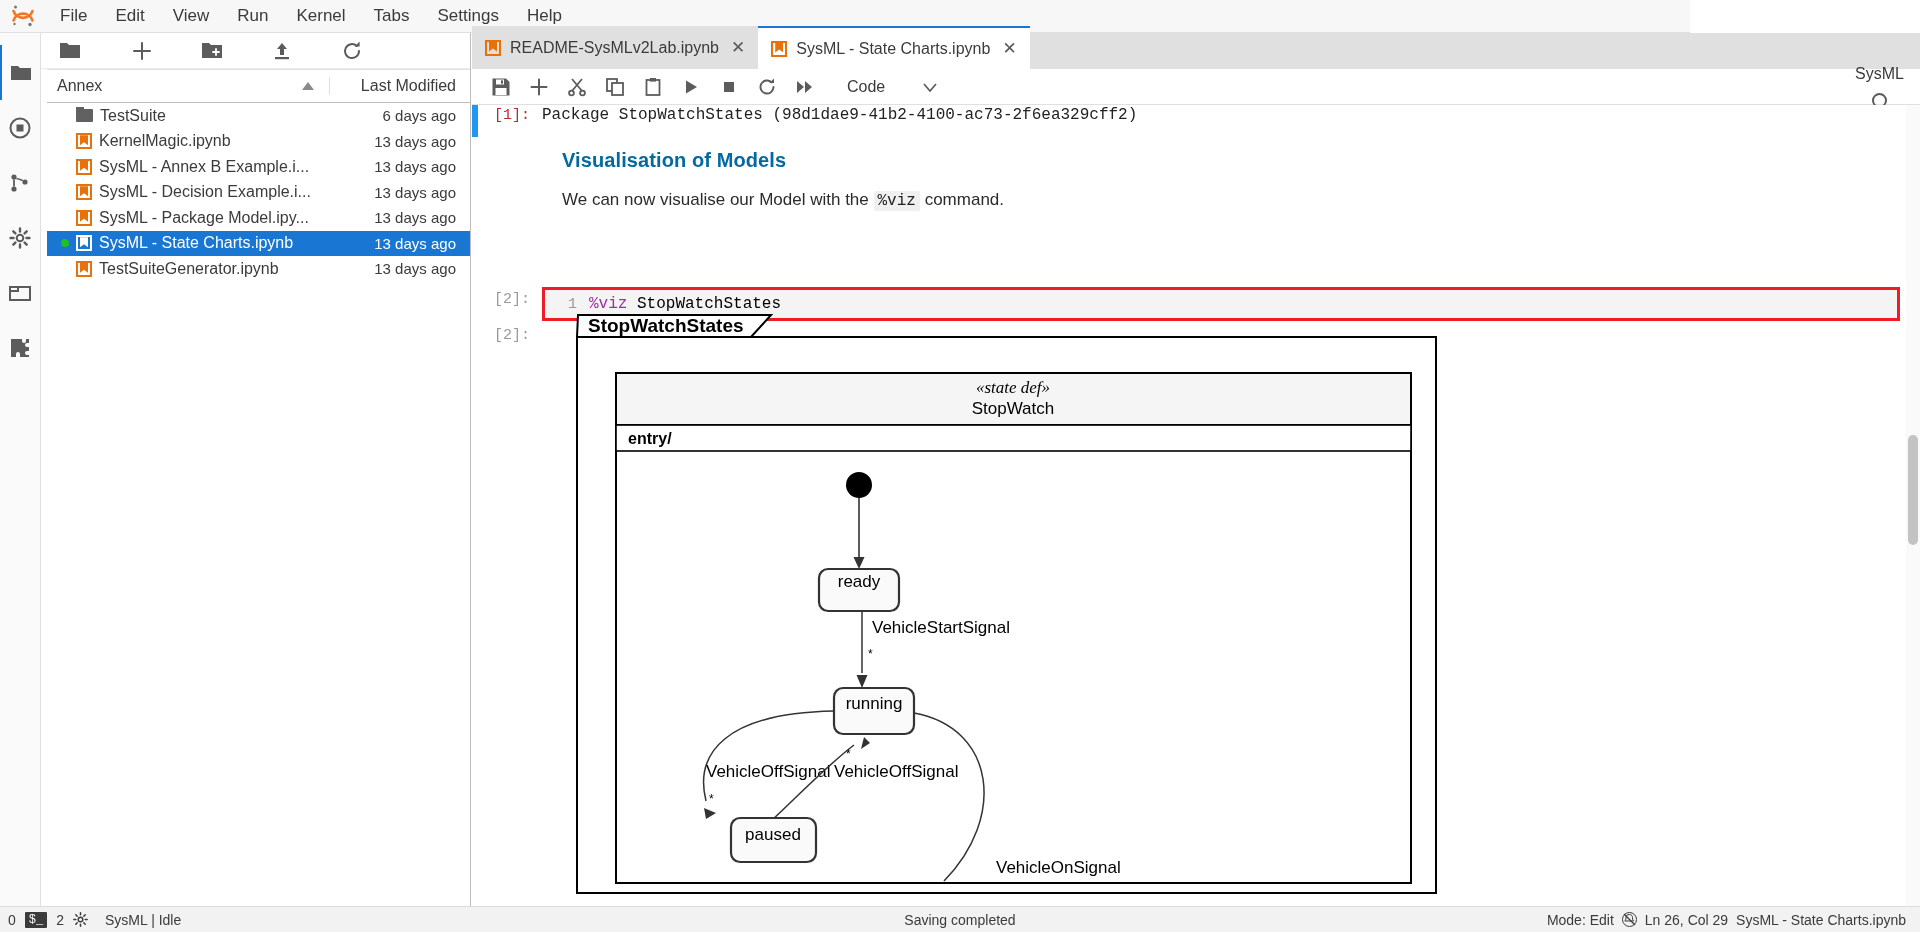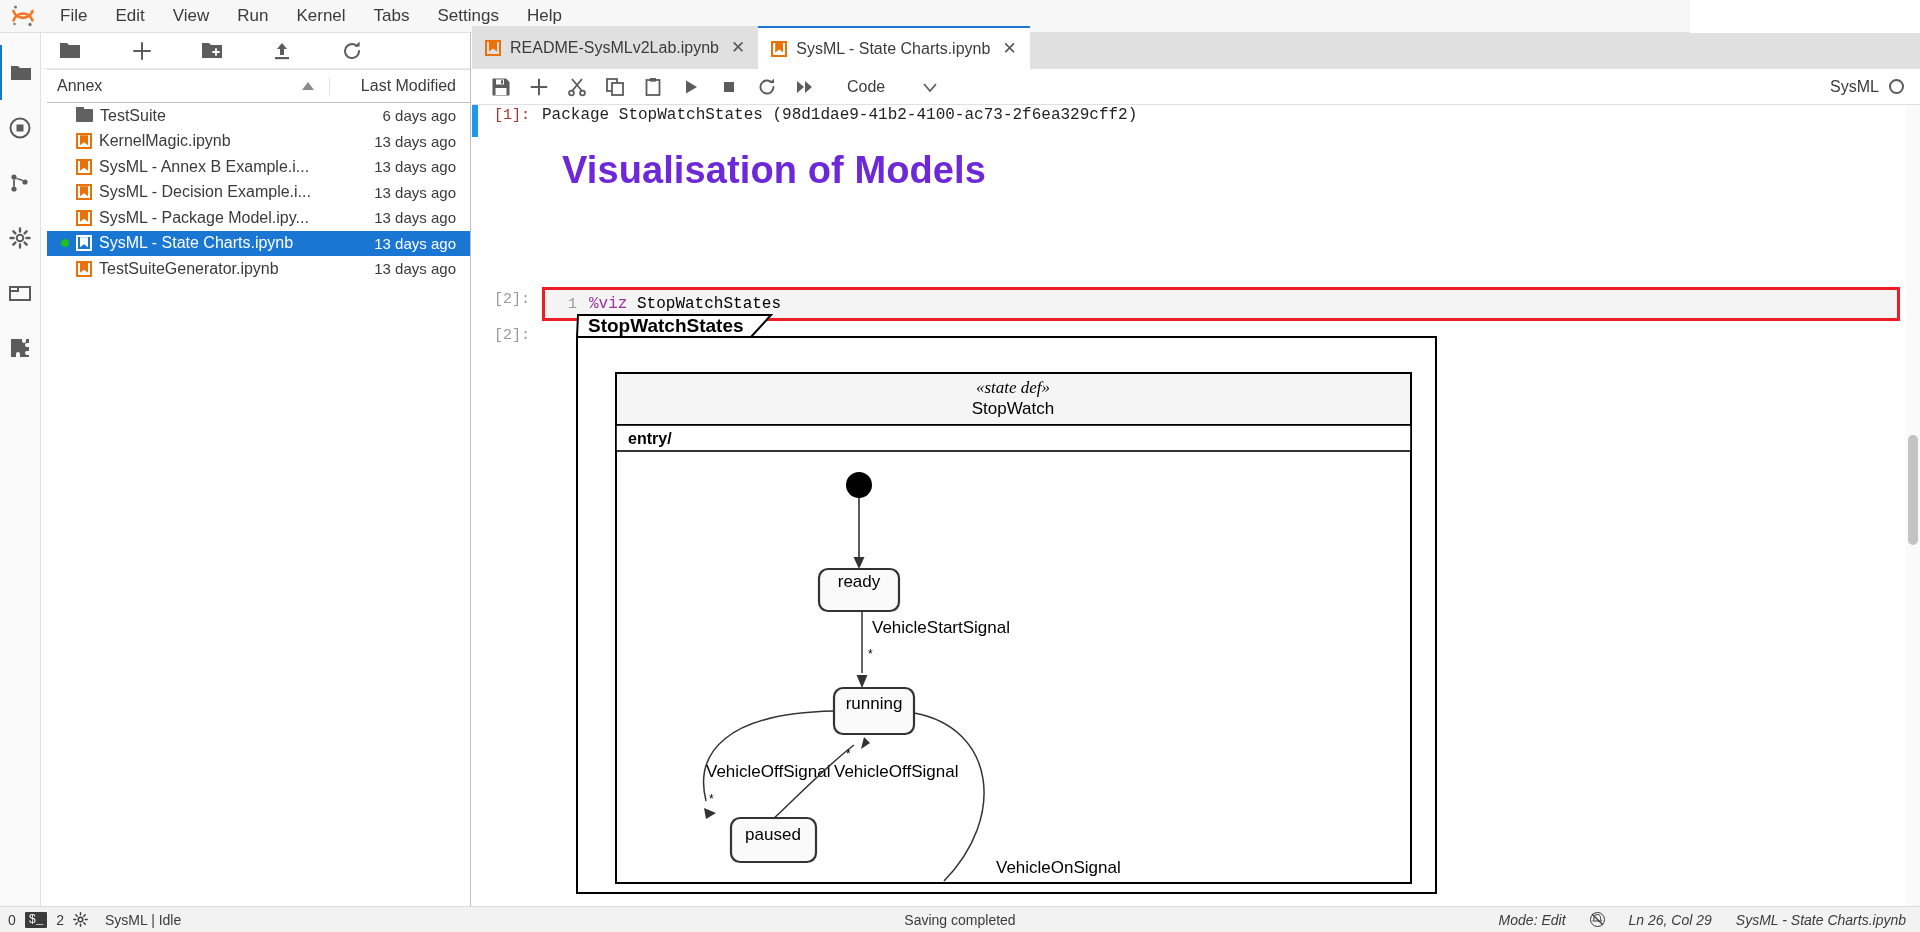--- a/index.html
+++ b/index.html
@@ -116,21 +116,21 @@
     width: 38px; height: 32px; display: flex; align-items: center; justify-content: center;
     color: #5c5c5c; cursor: default;
   }
   #celltype {
     margin-left: 16px; display: flex; align-items: center; gap: 38px;
     font-size: 16px; color: #3b3b3b; border: 1px solid transparent;
     padding: 3px 6px; cursor: default;
   }
   #kernelstatus {
     margin-left: auto; display: flex; align-items: center; gap: 10px;
-    padding-right: 16px; font-size: 16px; color: #3b3b3b;
+    padding-right: 16px; font-size: 16px; color: #3b3b3b; flex-direction: column;
   }
   .kcircle { width: 15px; height: 15px; border: 2px solid #5a5a5a; border-radius: 50%; }
 
   #nbbody { position: relative; flex: 1; overflow: hidden; background: #ffffff; }
 
   #scrolltrack {
     position: absolute; right: 0; top: 0; width: 14px; height: 100%;
     background: #fafafa;
   }
   #scrollthumb {
@@ -149,21 +149,21 @@
   }
   #out1 .otext {
     font-family: "Liberation Mono", monospace; font-size: 16px; color: #222;
     padding-top: 1px; white-space: pre;
   }
   #activemark {
     position: absolute; left: 0; top: 0; width: 6px; height: 32px; background: #2196f3;
   }
 
   #md-area { position: absolute; left: 70px; top: 44px; width: 1300px; }
-  #md-title { font-size: 38px; font-weight: 600; color: #6d28d9; margin: 0 0 0 20px;
+  #md-title { font-size: 20px; font-weight: 600; color: #0369a1; margin: 0 0 0 20px;
               letter-spacing: .1px; }
   #md-para { font-size: 17px; color: #2b2b2b; margin: 18px 0 0 20px; }
   code.inline {
     font-family: "Liberation Mono", monospace; font-size: 16px;
     background: #f0f0f0; padding: 1px 4px; border-radius: 2px; color: #222;
   }
 
   
   #codecell-wrap {
     position: absolute; left: 70px; top: 182px; width: 1358px; height: 34px;
@@ -199,21 +199,21 @@
     position: absolute; left: 0; bottom: 0; width: 1920px; height: 26px;
     background: #f2f2f2; border-top: 1px solid #dcdcdc;
     display: flex; align-items: center; font-size: 14px; color: #3b3b3b;
   }
   #sb-left { display: flex; align-items: center; gap: 9px; padding-left: 8px; }
   .sb-chip {
     background: #3b3b3b; color: #ffffff; font-size: 12px; padding: 1px 4px;
     font-family: "Liberation Mono", monospace; border-radius: 1px;
   }
   #sb-center { position: absolute; left: 0; right: 0; text-align: center; }
-  #sb-right { margin-left: auto; display: flex; align-items: center; gap: 24px; padding-right: 14px; font-style: italic; }
+  #sb-right { margin-left: auto; display: flex; align-items: center; gap: 8px; padding-right: 14px; }
   .sb-circle-x { width: 15px; height: 15px; border: 1.5px solid #3b3b3b; border-radius: 50%;
                  display:flex; align-items:center; justify-content:center; font-size: 11px; }
 </style>
 </head>
 <body>
 
 <div id="menubar">
   <div id="jp-logo">
     <svg width="26" height="26" viewBox="0 0 26 26">
       <circle cx="5.5" cy="4" r="1.5" fill="#767677"></circle>
@@ -472,20 +472,21 @@
 
     <div id="activemark"></div>
 
     <div id="out1">
       <div class="prompt inred">[1]:</div>
       <div class="otext">Package StopWatchStates (98d1dae9-41b2-4100-ac73-2f6ea329cff2)</div>
     </div>
 
     <div id="md-area">
       <h1 id="md-title">Visualisation of Models</h1>
+      <p id="md-para"><span>We can now visualise our Model with the </span><code class="inline">%viz</code><span> command.</span></p>
     </div>
 
     <div id="cc-prompt">[2]:</div>
     <div id="codecell-wrap">
       <div id="codecell-inner">
         <div id="cc-gutter">1</div>
         <div id="cc-code"><span class="magic">%viz</span><span> StopWatchStates</span></div>
       </div>
     </div>
 

